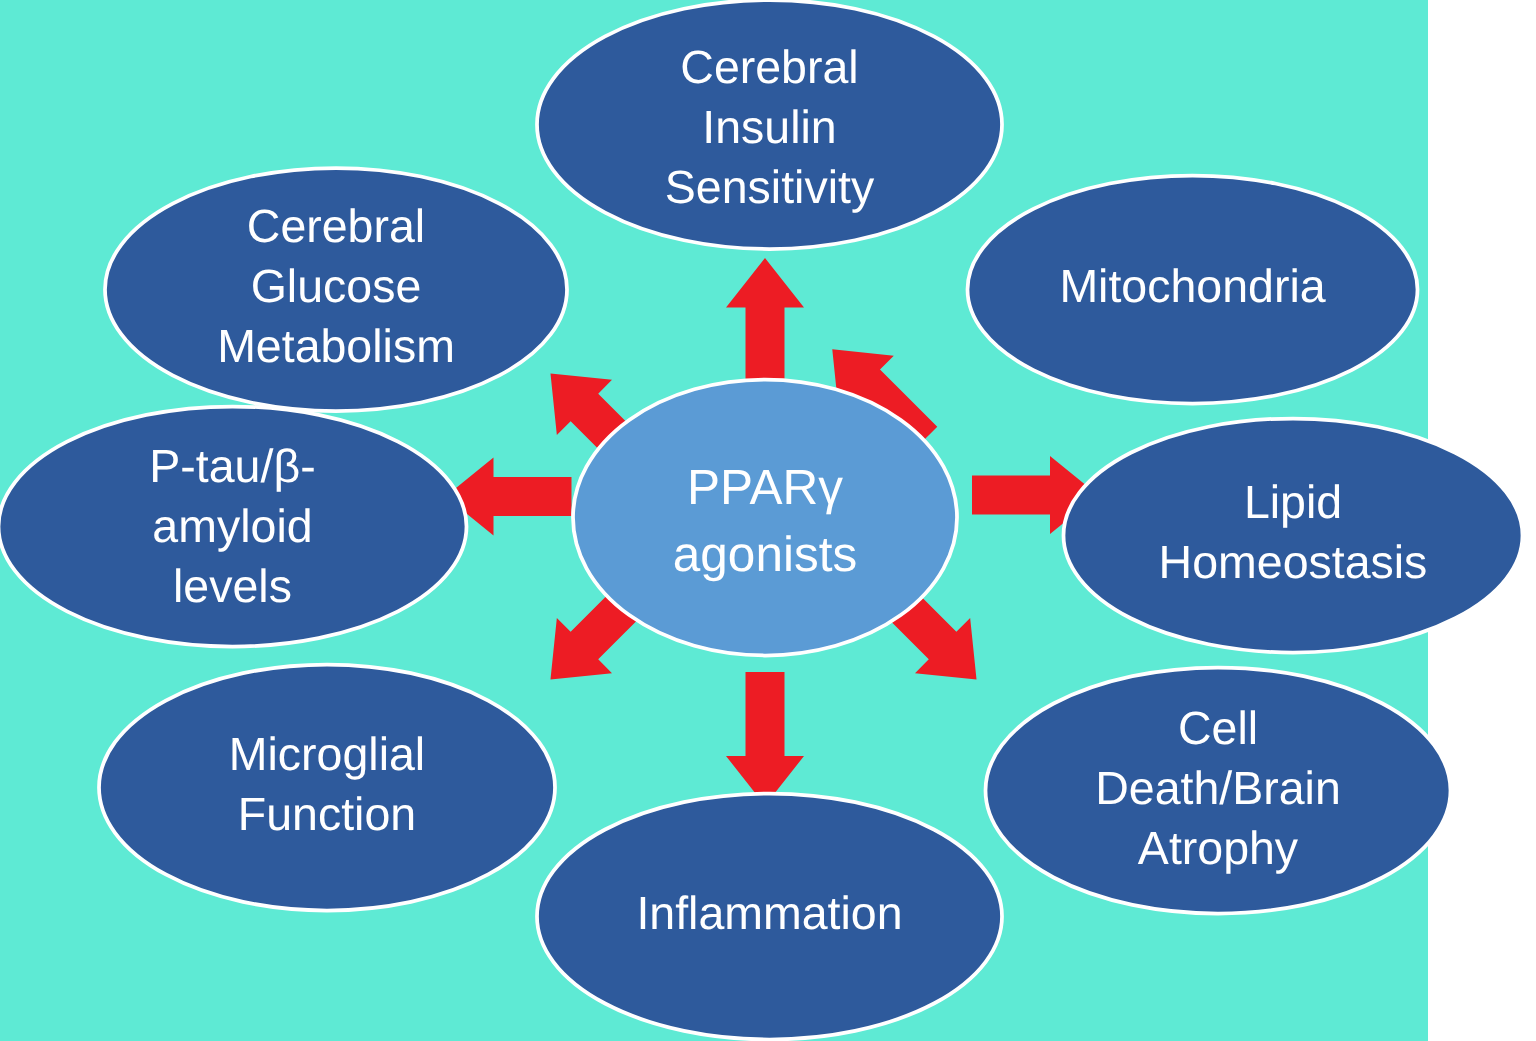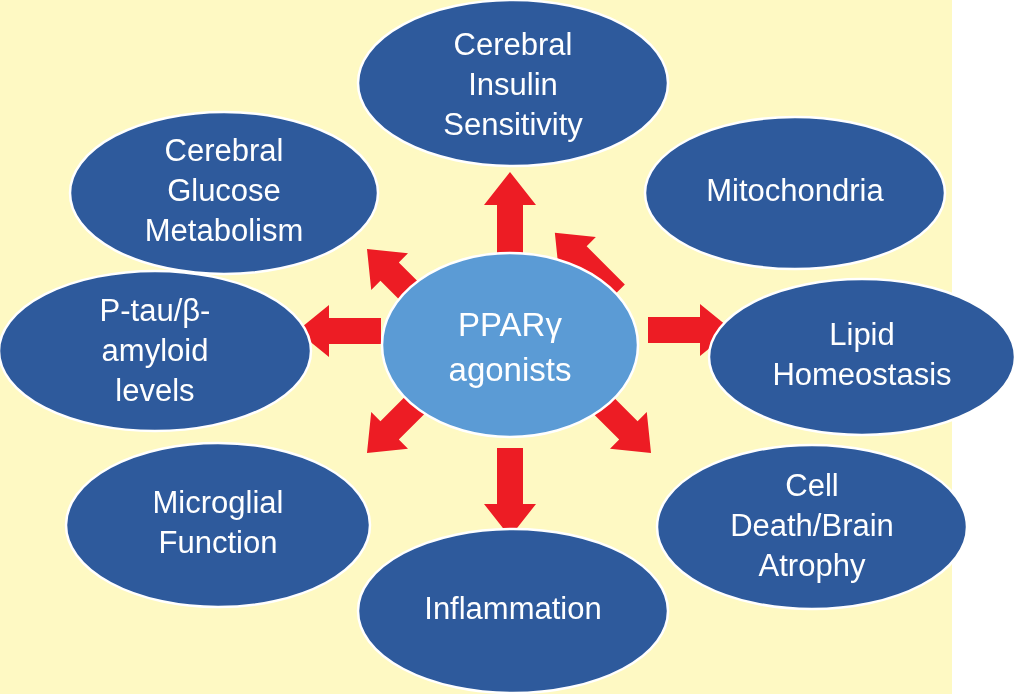--- a/index.html
+++ b/index.html
@@ -10,21 +10,21 @@
   body {
     width: 1024px;
     height: 694px;
     font-family: "Liberation Sans", sans-serif;
     overflow: hidden;
   }
   #diagram-root {
     position: relative;
     width: 952px;
     height: 694px;
-    background: #fef9c3;
+    background: #5eead4;
   }
   svg.diagram {
     display: block;
     width: 1024px;
     height: 694px;
   }
   .node-label {
     fill: #ffffff;
     font-family: "Liberation Sans", sans-serif;
     font-weight: 400;

